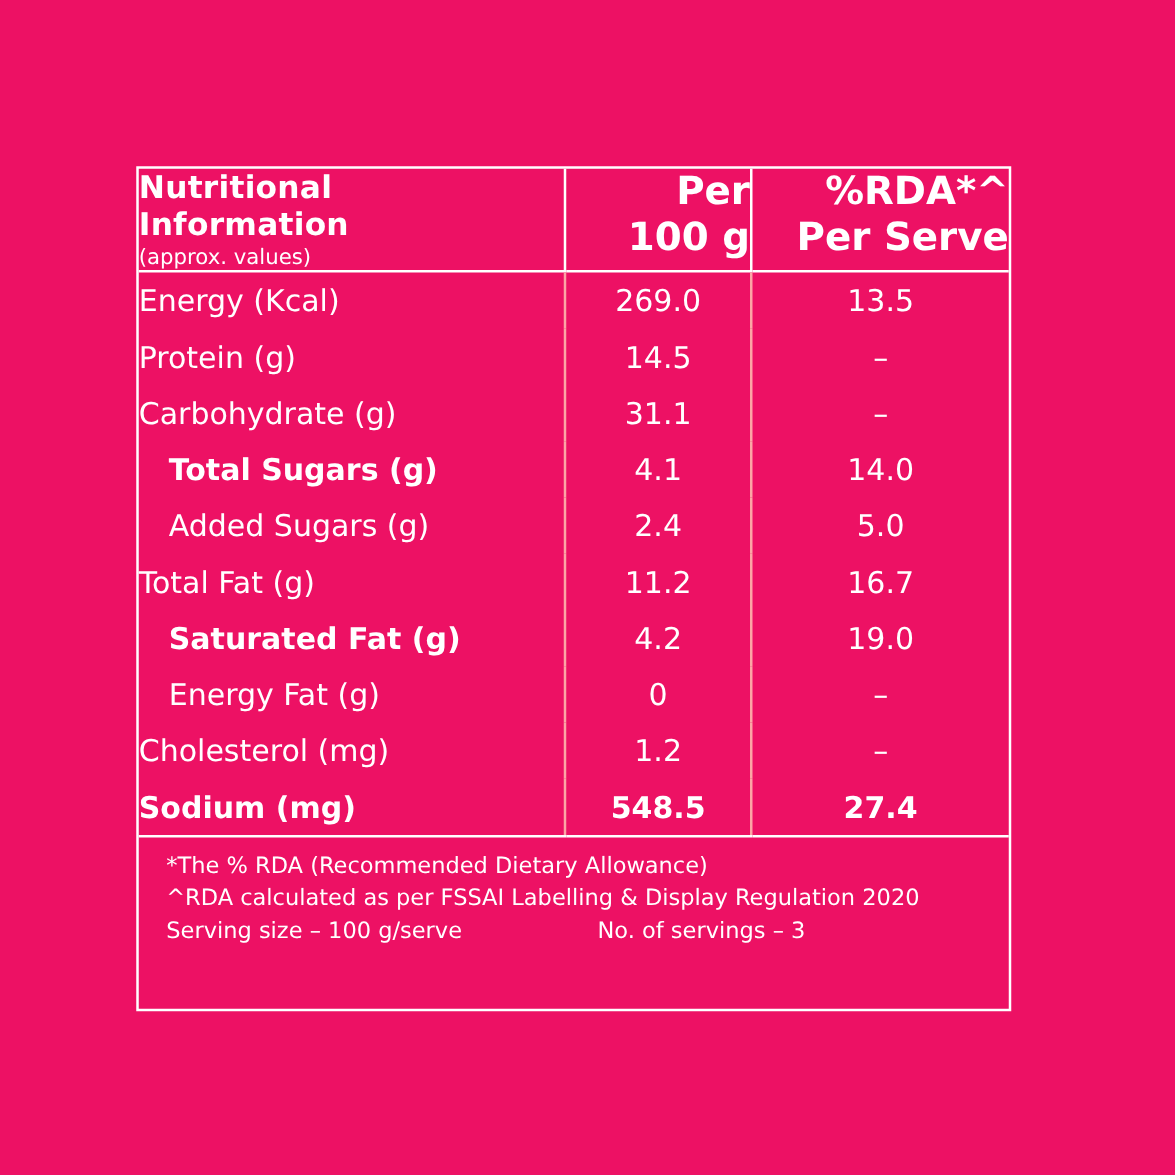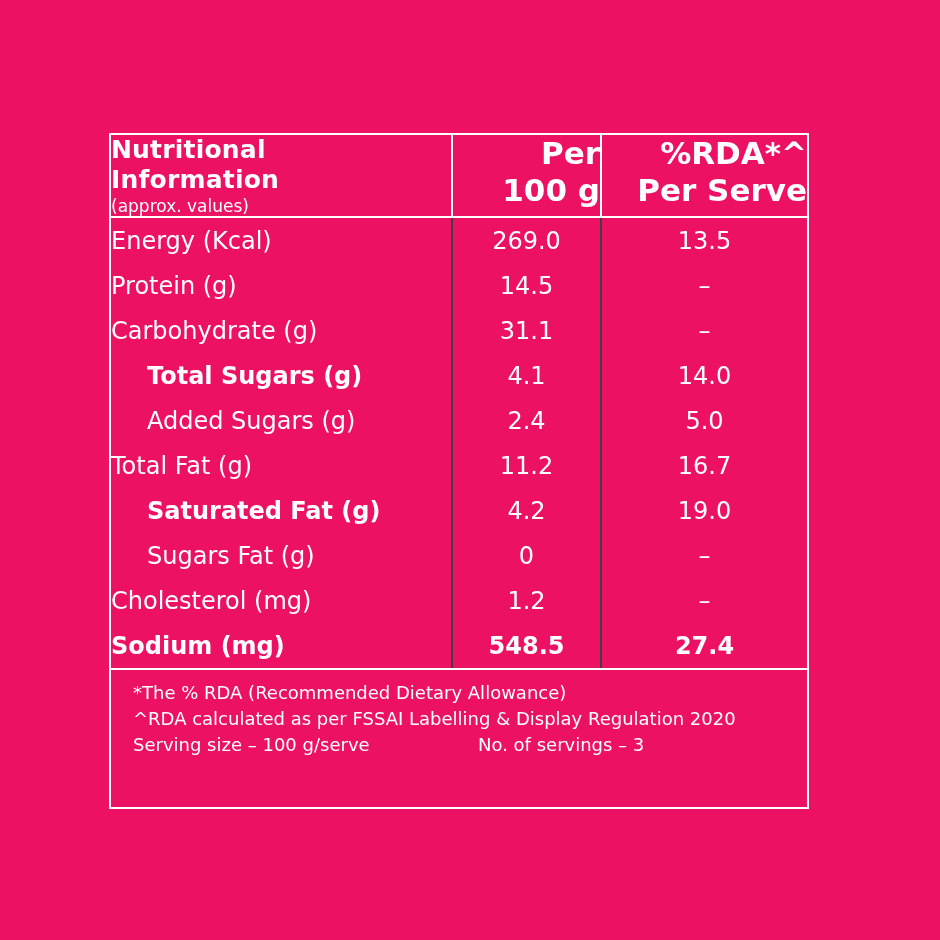--- a/index.html
+++ b/index.html
@@ -71,24 +71,24 @@
     line-height: 1;
     height: 45px;
     vertical-align: middle;
   }
   .cell-label {
     text-align: left;
     padding-left: 22px;
     font-weight: normal;
     white-space: nowrap;
   }
-  .cell-label.indent { padding-left: 36px; }
+  .cell-label.indent { padding-left: 24px; }
   .cell-label.bold { font-weight: bold; }
   .cell-val {
-    border-left: 2px solid #404040;
+    border-left: 2px solid #fca5a5;
     text-align: center;
     font-weight: normal;
   }
   .cell-val.bold { font-weight: bold; }
 
   tr.last-data td { border-bottom: 2px solid #ffffff; }
 
   
   .footnotes {
     padding: 10px 16px 8px 22px;
@@ -163,21 +163,21 @@
         <td class="cell-label">Total Fat (g)</td>
         <td class="cell-val">11.2</td>
         <td class="cell-val">16.7</td>
       </tr>
       <tr>
         <td class="cell-label indent bold">Saturated Fat (g)</td>
         <td class="cell-val">4.2</td>
         <td class="cell-val">19.0</td>
       </tr>
       <tr>
-        <td class="cell-label indent">Sugars Fat (g)</td>
+        <td class="cell-label indent">Energy Fat (g)</td>
         <td class="cell-val">0</td>
         <td class="cell-val">–</td>
       </tr>
       <tr>
         <td class="cell-label">Cholesterol (mg)</td>
         <td class="cell-val">1.2</td>
         <td class="cell-val">–</td>
       </tr>
       <tr class="last-data">
         <td class="cell-label bold">Sodium (mg)</td>

